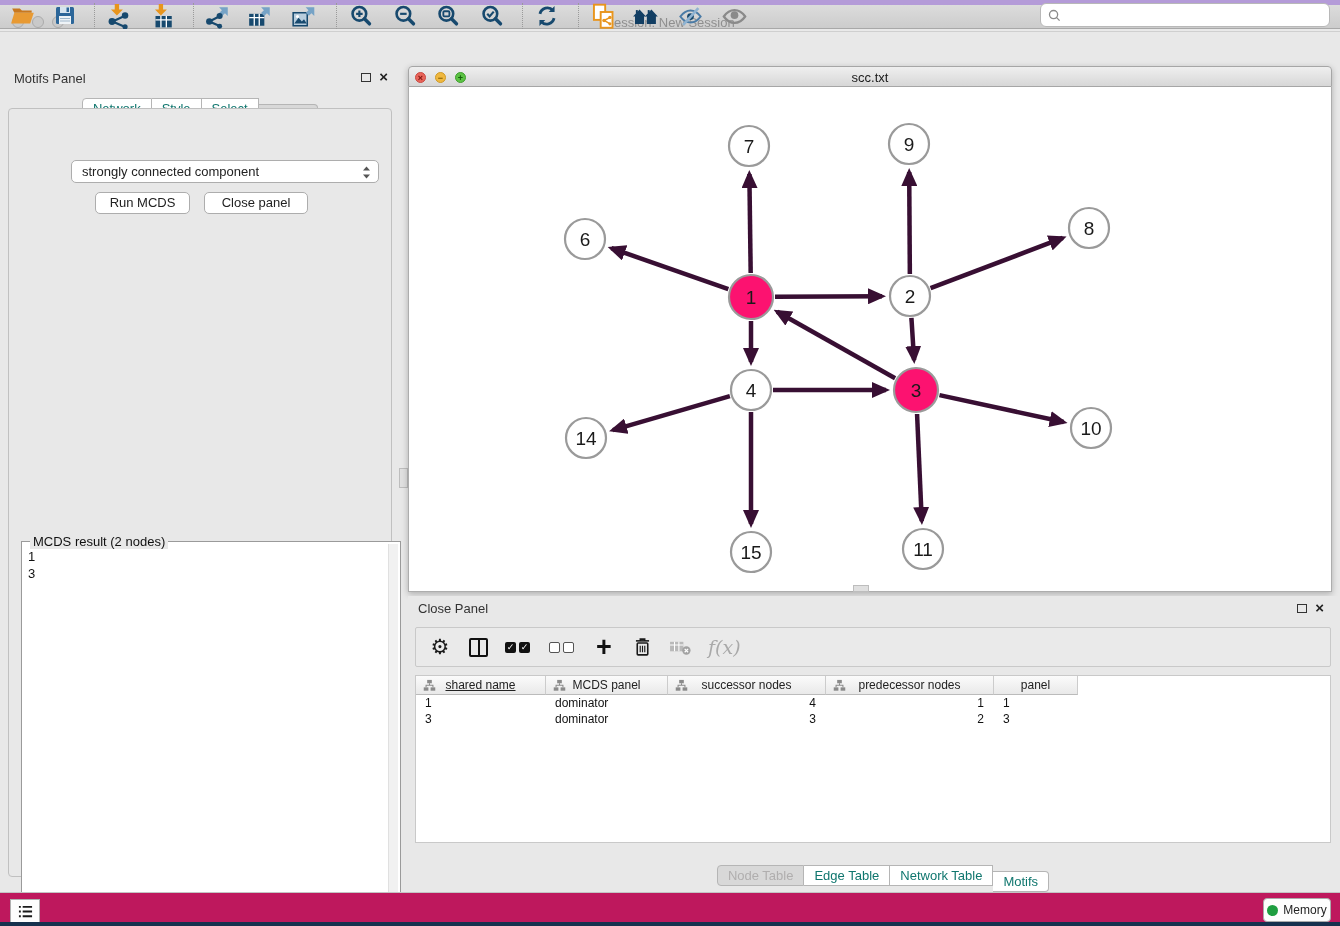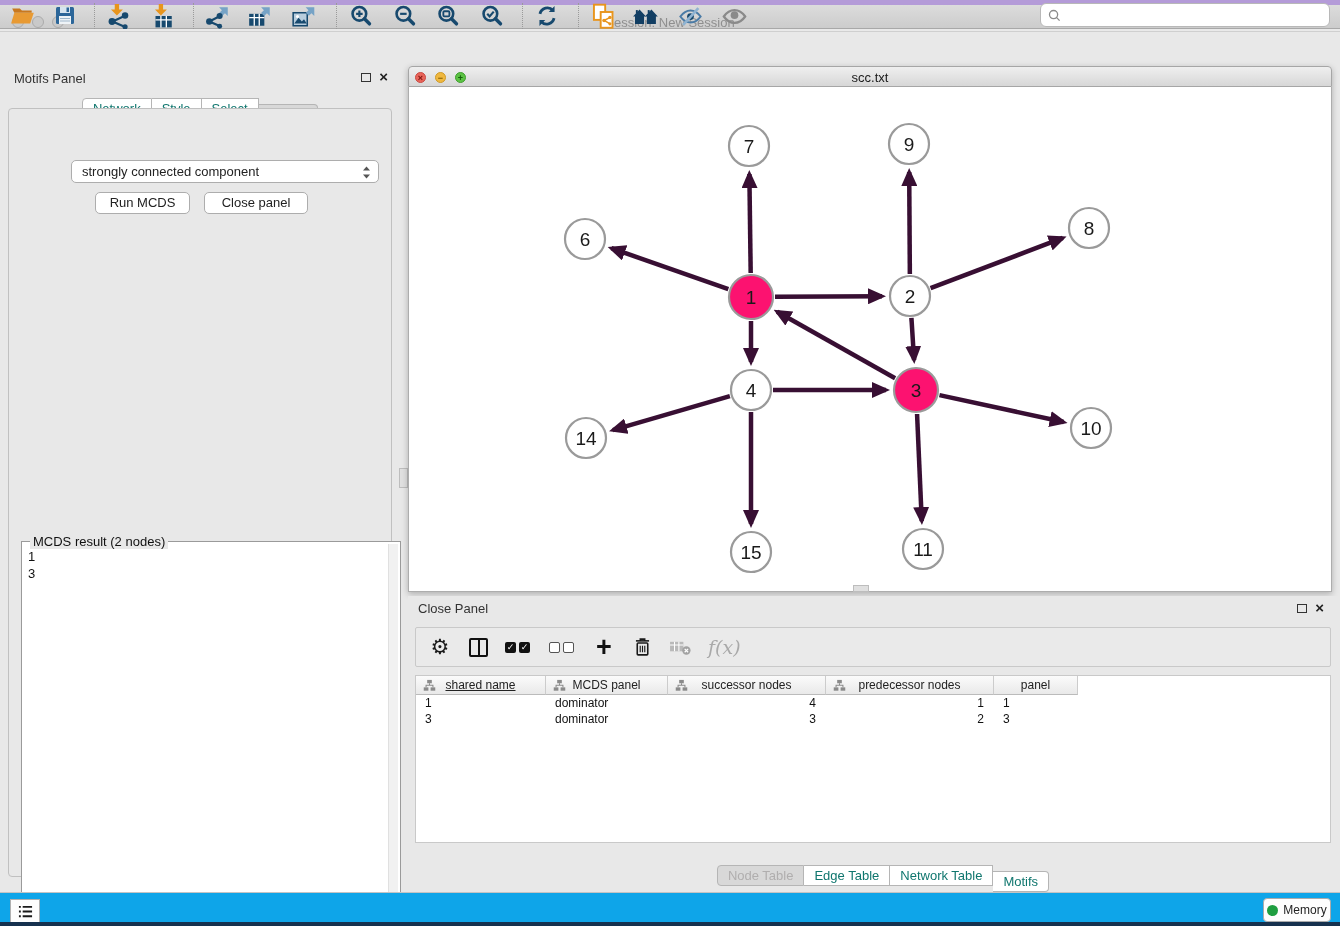--- a/index.html
+++ b/index.html
@@ -109,21 +109,21 @@
   .th { background:linear-gradient(#fbfbfb,#e9e9e9); border-right:1px solid #ccc;
     border-bottom:1px solid #bbb; font-size:12px; color:#222;
     display:flex; align-items:center; position:relative; }
   .th .lbl { flex:1; text-align:center; }
   .th svg { position:absolute; left:7px; }
   .tr { display:flex; height:16px; }
   .td { font-size:12px; color:#111; line-height:16px; overflow:hidden; }
   #tp-tabs { position:absolute; left:9px; top:269px; width:100%; display:flex; justify-content:center; }
 
   
-  #status-bar { left:0; top:892px; width:1340px; height:30px; background:#0ea5e9;
+  #status-bar { left:0; top:892px; width:1340px; height:30px; background:#be185d;
     border-top:1px solid #c4c4c4; }
   #list-btn { position:absolute; left:10px; top:6px; width:30px; height:24px;
     background:#fdfdfd; border:1px solid #b0b0b0; display:flex; align-items:center; justify-content:center;}
   #memory-btn { position:absolute; right:9px; top:5px; width:68px; height:24px;
     background:#fdfdfd; border:1px solid #ababab; border-radius:4px;
     display:flex; align-items:center; justify-content:center; gap:5px; font-size:12px; }
   #memory-dot { width:11px; height:11px; border-radius:50%; background:#1e9e40; }
   #bottom-strip { left:0; top:922px; width:1340px; height:4px; background:#16314e; }
 </style>
 </head>

